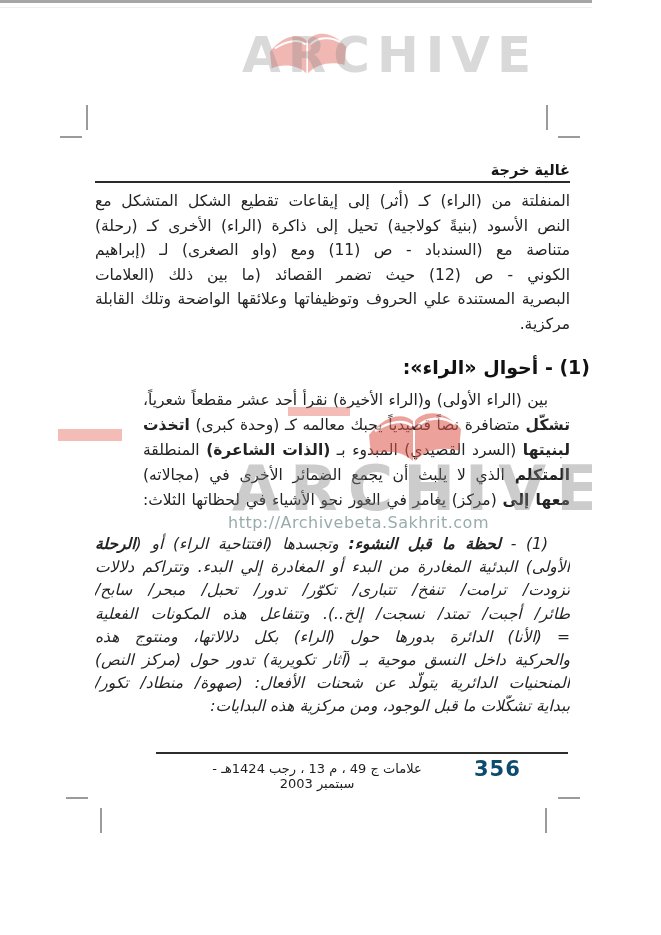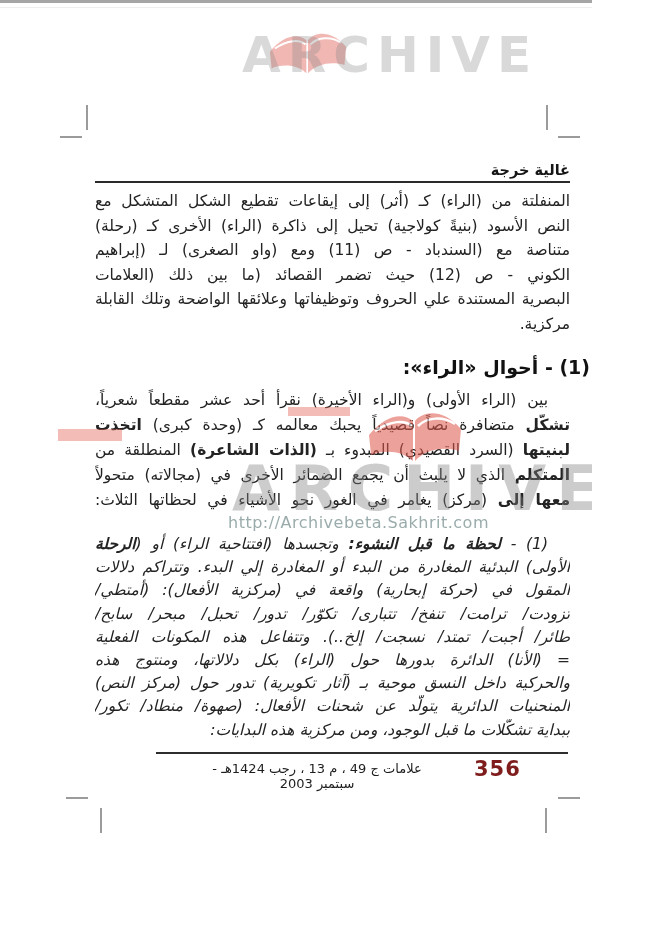--- a/index.html
+++ b/index.html
@@ -27,38 +27,38 @@
   .line{overflow:hidden;}
   .p1 .line{line-height:24.5px;height:24.5px;}
   .p2 .line{line-height:25px;height:25px;}
   .p3 .line{line-height:23.2px;height:23.2px;}
   .just{text-align:justify;text-align-last:justify;}
   .rt{text-align:right;}
   .ind{padding-right:22px;}
   .bd{font-weight:bold;}
   .section-heading{margin-top:16px;margin-bottom:6px;font-size:19px;line-height:30px;height:30px;
     font-weight:bold;position:relative;left:20px;color:#111;}
-  .p2{margin-top:0;}
+  .p2{margin-top:0;margin-left:48px;}
   .p3{margin-top:20px;font-style:italic;}
 
   
   .wm{position:absolute;pointer-events:none;}
   .wm-word{font-weight:bold;color:rgba(128,128,128,0.40);letter-spacing:10px;white-space:nowrap;}
   .wm-word-top{font-size:50px;letter-spacing:7px;color:rgba(140,140,140,0.33);}
   .wm-word-mid{font-size:62px;}
   .wm-url{font-size:16px;color:rgba(125,148,148,0.78);letter-spacing:.5px;white-space:nowrap;}
   .wm-book{opacity:.55;}
   .wm-book-top{opacity:.42;}
   .wm-frag{position:absolute;background:rgba(228,96,84,0.42);pointer-events:none;}
 
   
   .footer-rule{position:absolute;left:156px;top:752px;width:412px;height:2px;background:#2d2d2d;}
   .footer-citation{position:absolute;left:203px;top:761px;width:228px;text-align:center;direction:rtl;
     font-size:13px;font-weight:normal;color:#1d1d1d;}
-  .page-number{position:absolute;left:474px;top:757px;font-size:21px;font-weight:bold;color:#7f1d1d;
+  .page-number{position:absolute;left:474px;top:757px;font-size:21px;font-weight:bold;color:#0c4a6e;
     letter-spacing:1px;font-family:"DejaVu Sans", sans-serif;}
 </style>
 </head>
 <body>
 
 <div class="page">
 
   <div class="scan-top-edge"></div>
   <div class="scan-top-hairline"></div>
 
@@ -99,21 +99,20 @@
       <div class="paragraph p2">
         <div class="line just ind"><span>بين (الراء الأولى) و(الراء الأخيرة) نقرأ أحد عشر مقطعاً شعرياً،</span></div>
         <div class="line just"><span class="bd">تشكّل</span><span> متضافرة نصاً قصيدياً يحبك معالمه كـ (وحدة كبرى) </span><span class="bd">اتخذت</span></div>
         <div class="line just"><span class="bd">لبنيتها</span><span> (السرد القصيدي) المبدوء بـ </span><span class="bd">(الذات الشاعرة)</span><span> المنطلقة من ضمير</span></div>
         <div class="line just"><span class="bd">المتكلم</span><span> الذي لا يلبث أن يجمع الضمائر الأخرى في (مجالاته) متحولاً</span></div>
         <div class="line just"><span class="bd">معها إلى</span><span> (مركز) يغامر في الغور نحو الأشياء في لحظاتها الثلاث:</span></div>
       </div>
       <div class="paragraph p3">
         <div class="line just ind"><span>(1) - </span><span class="bd">لحظة ما قبل النشوء:</span><span> وتجسدها (افتتاحية الراء) أو (</span><span class="bd">الرحلة</span></div>
         <div class="line just"><span>الأولى) البدئية المغادرة من البدء أو المغادرة إلي البدء. وتتراكم دلالات</span></div>
-        <div class="line just"><span>المقول في (حركة إبحارية) واقعة في (مركزية الأفعال): (أمتطي/</span></div>
         <div class="line just"><span>تزودت/ ترامت/ تنفخ/ تتبارى/ تكوّر/ تدور/ تحبل/ مبحر/ سابح/</span></div>
         <div class="line just"><span>طائر/ أجبت/ تمتد/ نسجت/ إلخ..). وتتفاعل هذه المكونات الفعلية</span></div>
         <div class="line just"><span>= (الأنا) الدائرة بدورها حول (الراء) بكل دلالاتها، ومنتوج هذه</span></div>
         <div class="line just"><span>والحركية داخل النسق موحية بـ (آثار تكويرية) تدور حول (مركز النص)</span></div>
         <div class="line just"><span>المنحنيات الدائرية يتولّد عن شحنات الأفعال: (صهوة/ منطاد/ تكور/</span></div>
         <div class="line rt"><span>ببداية تشكّلات ما قبل الوجود، ومن مركزية هذه البدايات:</span></div>
       </div>
     </div>
 
   <div class="wm" style="left:365px;top:398px;">

